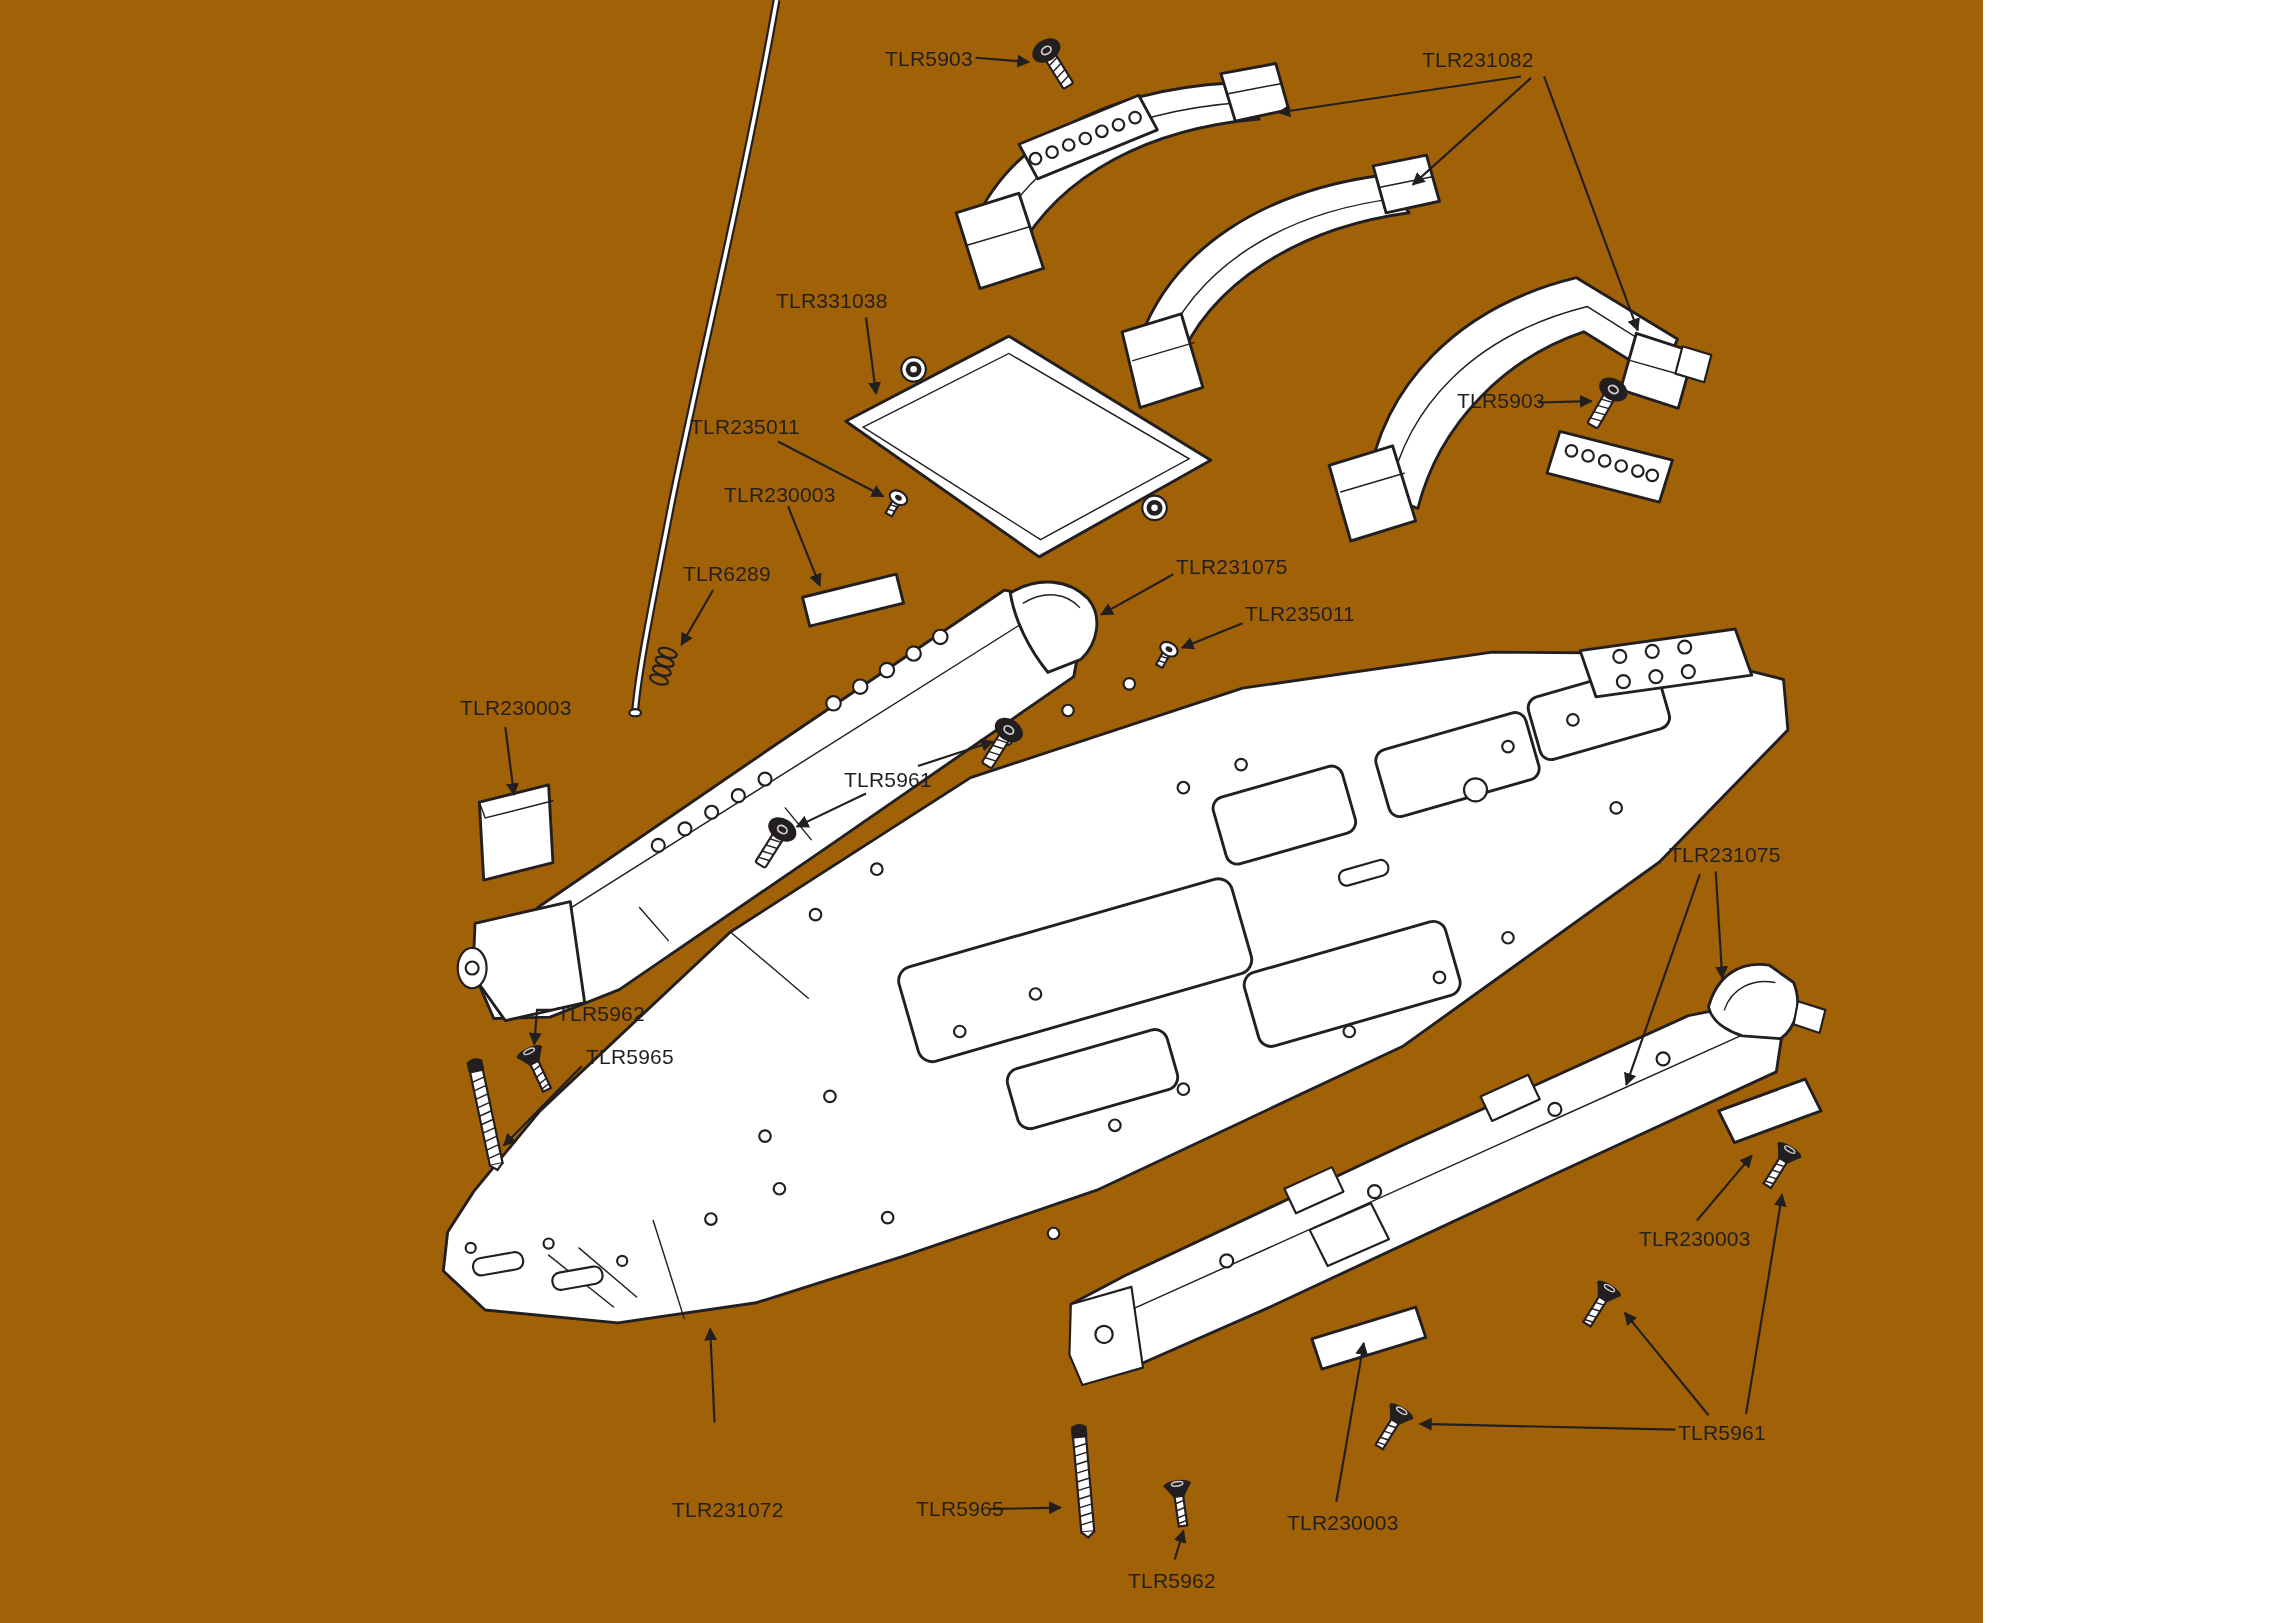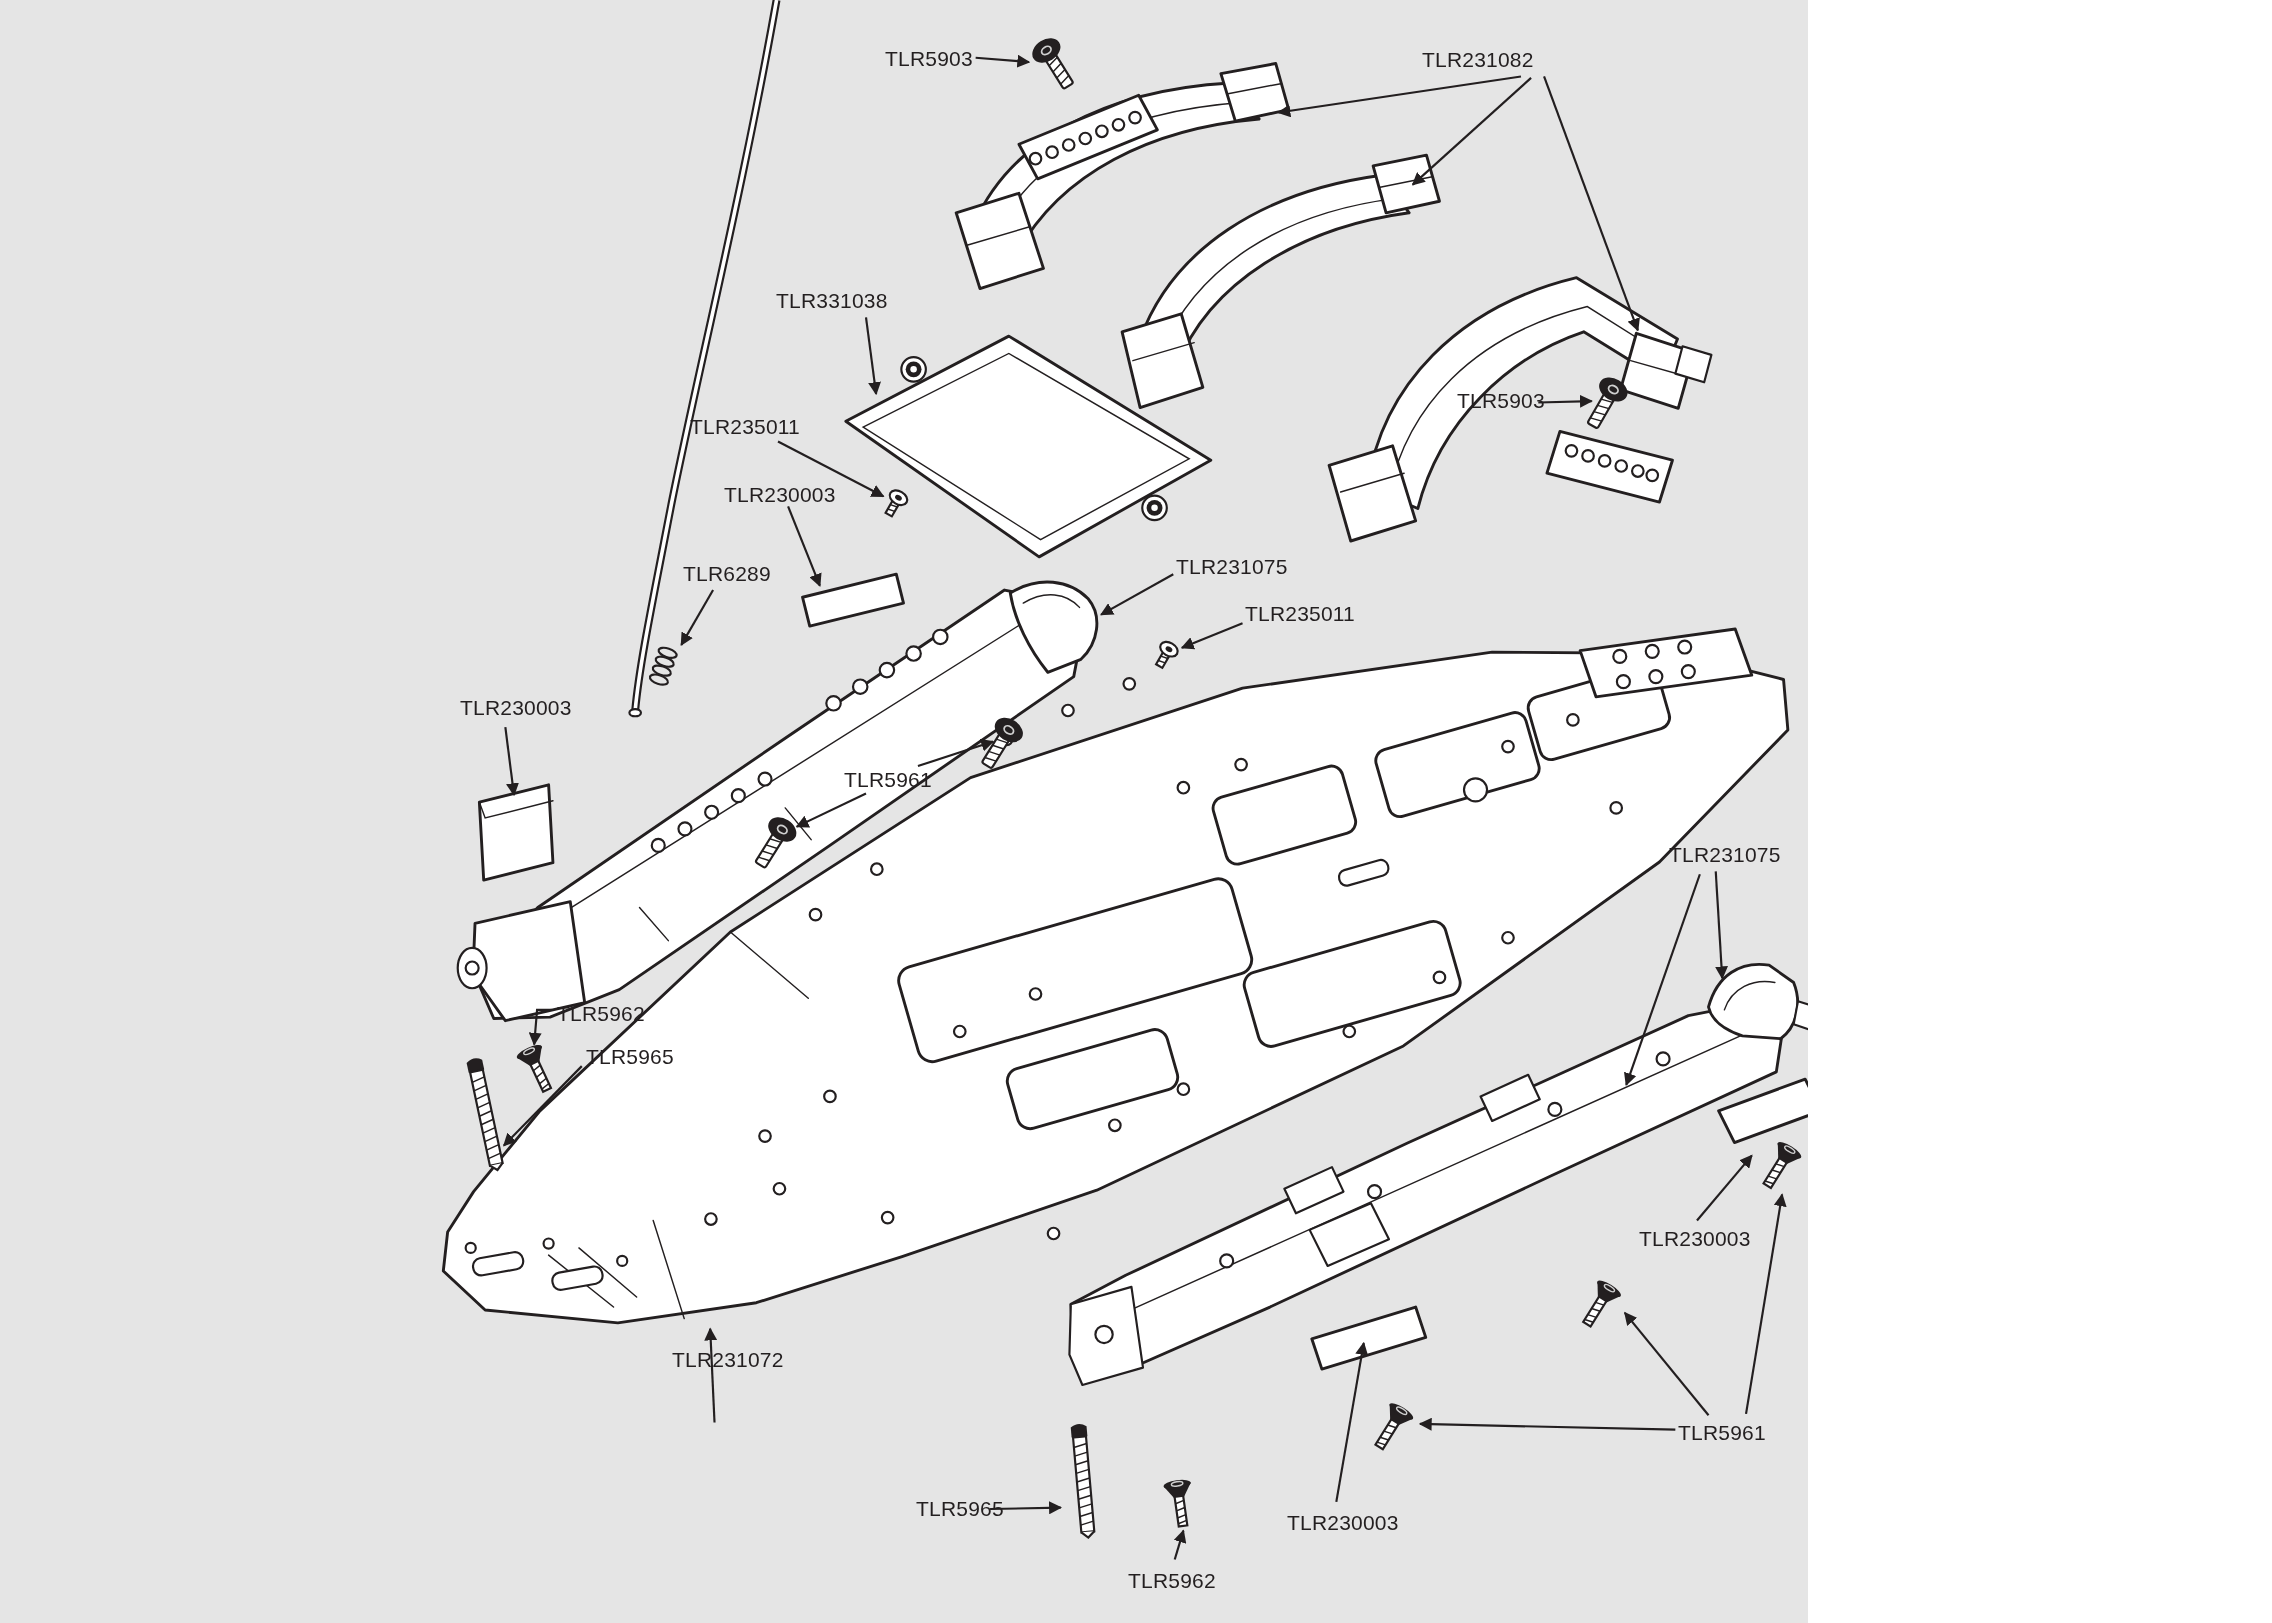--- a/index.html
+++ b/index.html
@@ -1,16 +1,16 @@
 <!DOCTYPE html>
 <html style="font-size:11.5px"><head>
 <meta charset="utf-8">
 <style>
   html,body{margin:0;padding:0;background:#ffffff;}
-  .stage{position:relative;width:1808px;height:1623px;background:#e5e5e5;overflow:hidden;
+  .stage{position:relative;width:1983px;height:1623px;background:#a16207;overflow:hidden;
          font-family:"Liberation Sans",sans-serif;}
   .art{position:absolute;left:0;top:0;}
   .lbl{position:absolute;font-size:21px;line-height:24.5px;color:#231f20;white-space:nowrap;
        letter-spacing:0.2px;}
   
   .fl{fill:#ffffff;stroke:#231f20;stroke-width:4;stroke-linejoin:round;}
   .fl2{fill:#ffffff;stroke:#231f20;stroke-width:3;stroke-linejoin:round;}
   .ln2{fill:none;stroke:#231f20;stroke-width:2;stroke-linecap:round;}
   .hole{fill:#ffffff;stroke:#231f20;stroke-width:3;}
   .leader{fill:none;stroke:#231f20;stroke-width:3;marker-end:url(#arrowhead);}
@@ -350,19 +350,19 @@
   <div class="lbl" style="left:1457px;top:389px">TLR5903</div>
   <div class="lbl" style="left:1176px;top:555px">TLR231075</div>
   <div class="lbl" style="left:1245px;top:602px">TLR235011</div>
   <div class="lbl" style="left:460px;top:696px">TLR230003</div>
   <div class="lbl" style="left:844px;top:768px">TLR5961</div>
   <div class="lbl" style="left:557px;top:1002px">TLR5962</div>
   <div class="lbl" style="left:586px;top:1045px">TLR5965</div>
   <div class="lbl" style="left:1669px;top:843px">TLR231075</div>
   <div class="lbl" style="left:1639px;top:1227px">TLR230003</div>
   <div class="lbl" style="left:1678px;top:1421px">TLR5961</div>
-  <div class="lbl" style="left:672px;top:1348px">TLR231072</div>
+  <div class="lbl" style="left:672px;top:1498px">TLR231072</div>
   <div class="lbl" style="left:916px;top:1497px">TLR5965</div>
   <div class="lbl" style="left:1128px;top:1569px">TLR5962</div>
   <div class="lbl" style="left:1287px;top:1511px">TLR230003</div>
 
 </div>
 
 
 </body></html>

